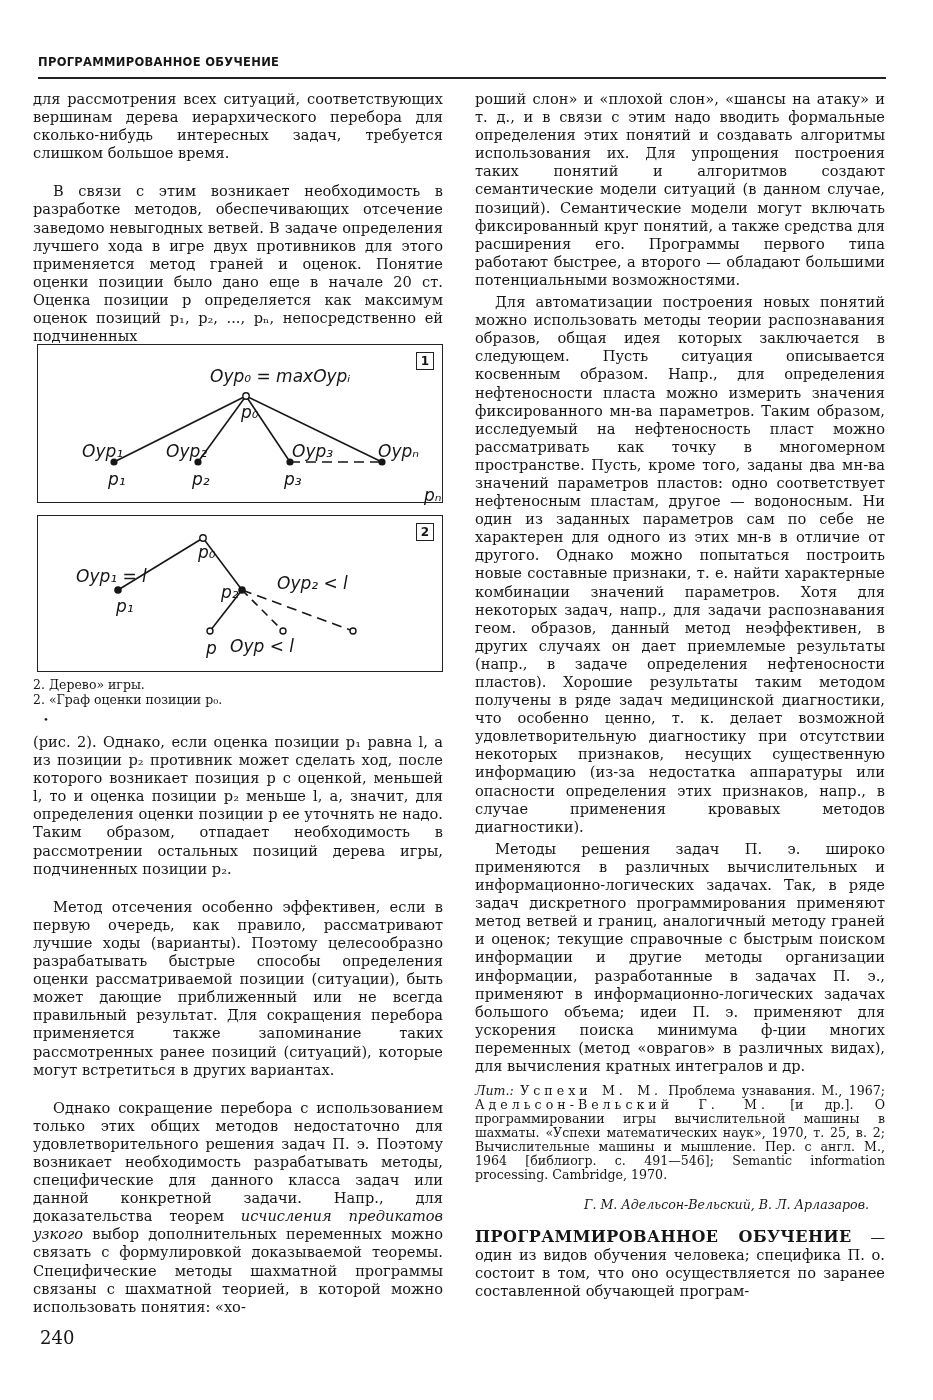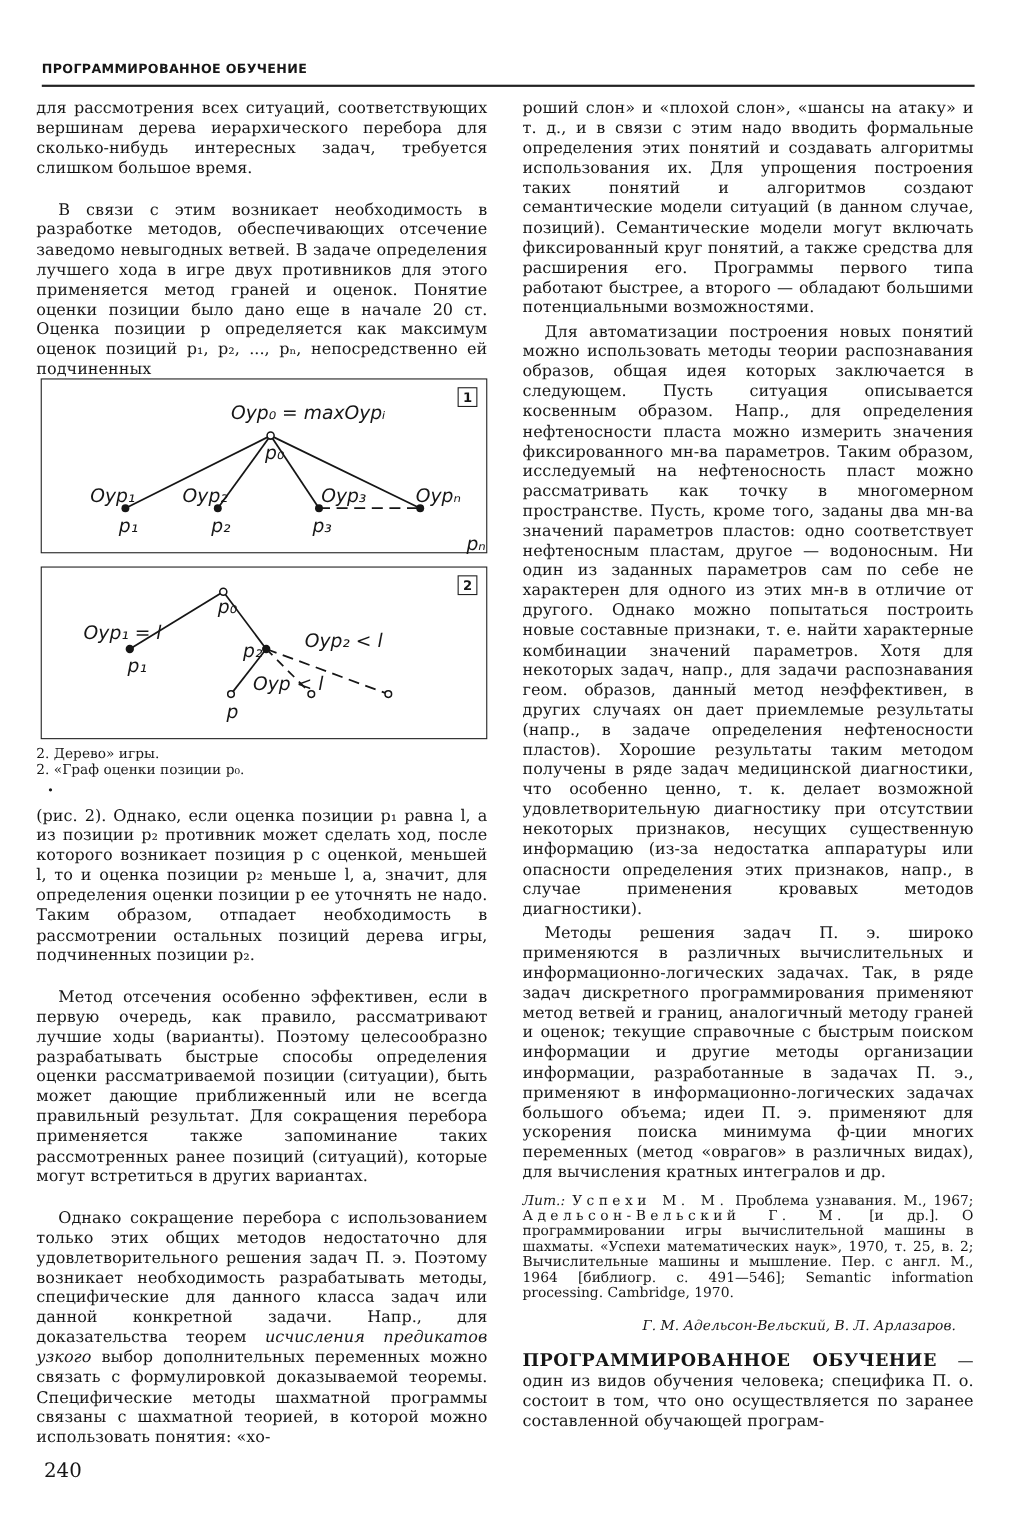--- a/index.html
+++ b/index.html
@@ -84,21 +84,21 @@
     <circle cx="172" cy="115" r="3" fill="#fff" stroke="#161616" stroke-width="1.4"></circle>
     <circle cx="245" cy="115" r="3" fill="#fff" stroke="#161616" stroke-width="1.4"></circle>
     <circle cx="315" cy="115" r="3" fill="#fff" stroke="#161616" stroke-width="1.4"></circle>
   </svg>
   <div class="fig-num">2</div>
   <div class="lbl" style="left:160px;top:26px;">p₀</div>
   <div class="lbl" style="left:38px;top:50px;">Оур₁ = l</div>
   <div class="lbl" style="left:78px;top:80px;">p₁</div>
   <div class="lbl" style="left:200px;top:57px;margin-left:39px;">Оур₂ &lt; l</div>
   <div class="lbl" style="left:183px;top:66px;">p₂</div>
-  <div class="lbl" style="left:192px;top:96px;">Оур &lt; l</div>
+  <div class="lbl" style="left:192px;top:120px;">Оур &lt; l</div>
   <div class="lbl" style="left:168px;top:122px;">p</div>
 </div>
 
 <div class="captions">
   <div>2. Дерево» игры.</div>
   <div>2. «Граф оценки позиции p₀.</div>
 </div>
 <div class="mark" style="left:43px;top:714px;">•</div>
 
 <div class="col col-left" style="top:733px;">

